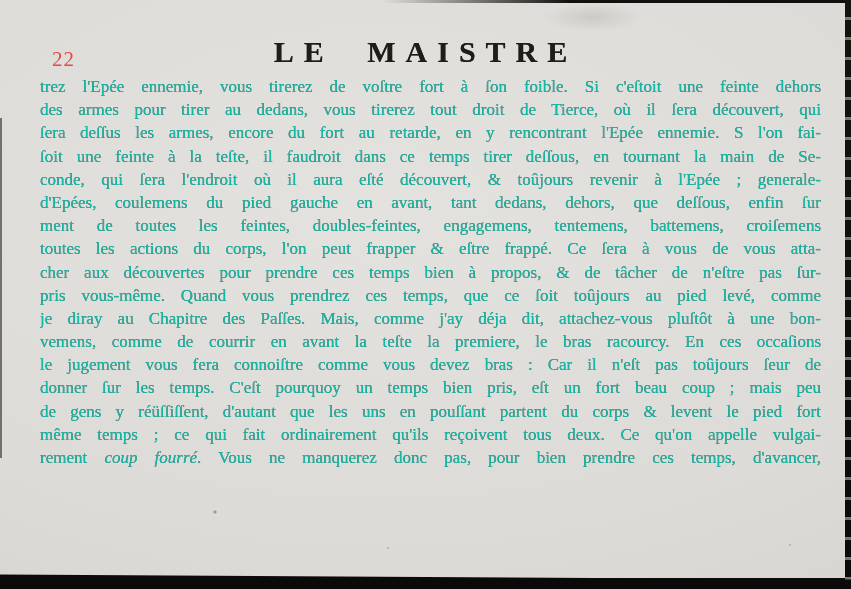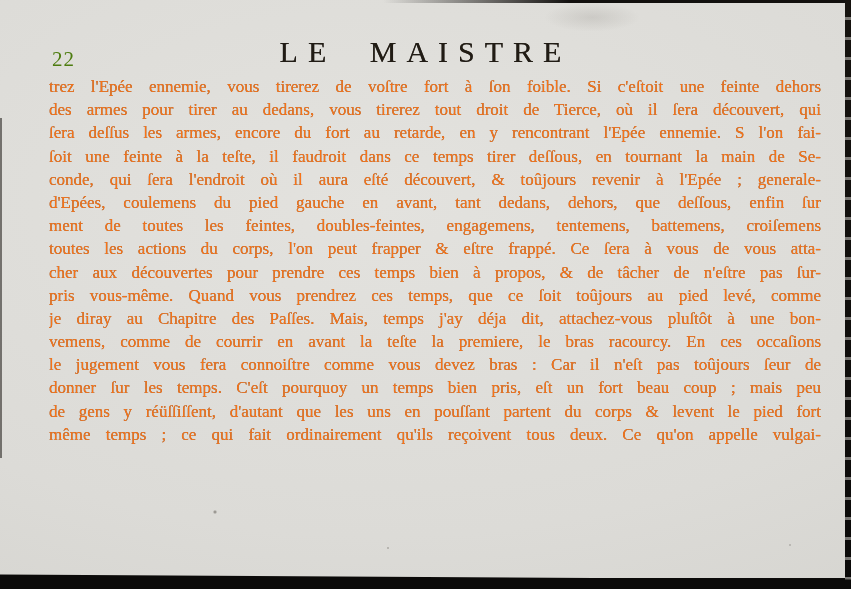--- a/index.html
+++ b/index.html
@@ -30,31 +30,31 @@
   .edge-left{
     position:absolute;left:0;top:118px;width:2px;height:340px;
     background:rgba(28,24,20,.55);
   }
   .edge-bottom{
     position:absolute;left:-8px;right:-8px;bottom:-7px;height:19px;
     background:#0b0a09;transform:rotate(0.35deg);
   }
   .pagenum{
     position:absolute;left:52px;top:47px;
-    font-size:21px;color:#4d7c0f;letter-spacing:1px;
+    font-size:21px;color:#ef4444;letter-spacing:1px;
   }
   .running-head{
     position:absolute;left:0;right:0;top:35px;margin:0;
-    text-align:center;font-size:30px;font-weight:normal;
+    text-align:center;font-size:30px;font-weight:bold;
     letter-spacing:10px;word-spacing:16px;color:#211c15;
     text-shadow:0 0 .6px rgba(33,28,21,.8);
   }
   .bodytext{
-    position:absolute;left:49px;right:30px;top:75px;
-    color:#f97316;font-size:17px;
+    position:absolute;left:40px;right:30px;top:75px;
+    color:#14b8a6;font-size:17px;
     text-shadow:0 0 .5px rgba(36,31,24,.65);
   }
   .line{
     height:23.2px;line-height:23.2px;overflow:hidden;
     text-align:justify;text-align-last:justify;
   }
   .line em{font-style:italic;}
 </style>
 </head>
 <body>
@@ -73,20 +73,21 @@
     <div class="line">trez l'Epée ennemie, vous tirerez de voſtre fort à ſon foible. Si c'eſtoit une feinte dehors</div>
     <div class="line">des armes pour tirer au dedans, vous tirerez tout droit de Tierce, où il ſera découvert, qui</div>
     <div class="line">ſera deſſus les armes, encore du fort au retarde, en y rencontrant l'Epée ennemie. S l'on fai-</div>
     <div class="line">ſoit une feinte à la teſte, il faudroit dans ce temps tirer deſſous, en tournant la main de Se-</div>
     <div class="line">conde, qui ſera l'endroit où il aura eſté découvert, &amp; toûjours revenir à l'Epée ; generale-</div>
     <div class="line">d'Epées, coulemens du pied gauche en avant, tant dedans, dehors, que deſſous, enfin ſur</div>
     <div class="line">ment de toutes les feintes, doubles-feintes, engagemens, tentemens, battemens, croiſemens</div>
     <div class="line">toutes les actions du corps, l'on peut frapper &amp; eſtre frappé. Ce ſera à vous de vous atta-</div>
     <div class="line">cher aux découvertes pour prendre ces temps bien à propos, &amp; de tâcher de n'eſtre pas ſur-</div>
     <div class="line">pris vous-même. Quand vous prendrez ces temps, que ce ſoit toûjours au pied levé, comme</div>
-    <div class="line">je diray au Chapitre des Paſſes. Mais, temps j'ay déja dit, attachez-vous pluſtôt à une bon-</div>
+    <div class="line">je diray au Chapitre des Paſſes. Mais, comme j'ay déja dit, attachez-vous pluſtôt à une bon-</div>
     <div class="line">vemens, comme de courrir en avant la teſte la premiere, le bras racourcy. En ces occaſions</div>
     <div class="line">le jugement vous fera connoiſtre comme vous devez bras : Car il n'eſt pas toûjours ſeur de</div>
     <div class="line">donner ſur les temps. C'eſt pourquoy un temps bien pris, eſt un fort beau coup ; mais peu</div>
     <div class="line">de gens y réüſſiſſent, d'autant que les uns en pouſſant partent du corps &amp; levent le pied fort</div>
     <div class="line">même temps ; ce qui fait ordinairement qu'ils reçoivent tous deux. Ce qu'on appelle vulgai-</div>
+    <div class="line"><span>rement </span><em>coup fourré</em><span>. Vous ne manquerez donc pas, pour bien prendre ces temps, d'avancer,</span></div>
   </div>
 </div>
 
 </body></html>

